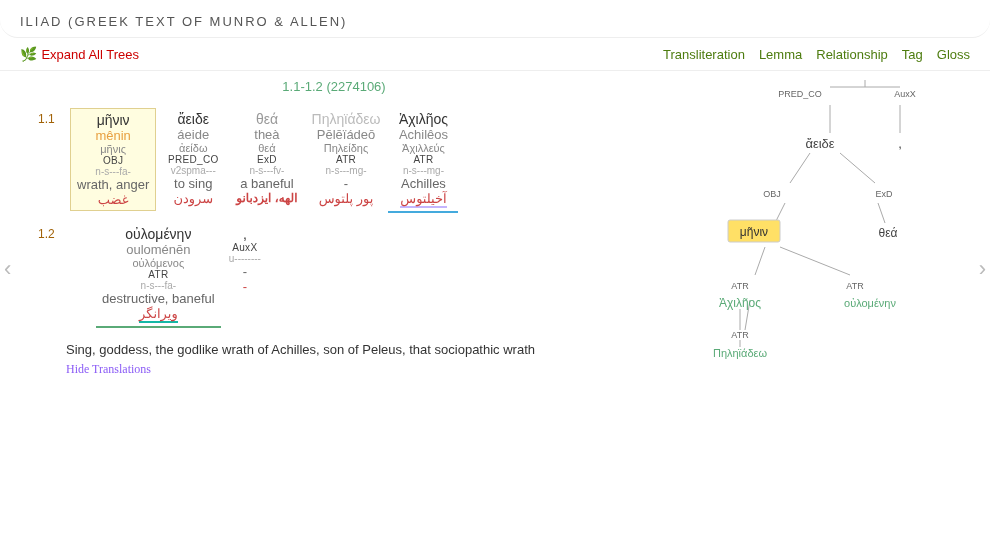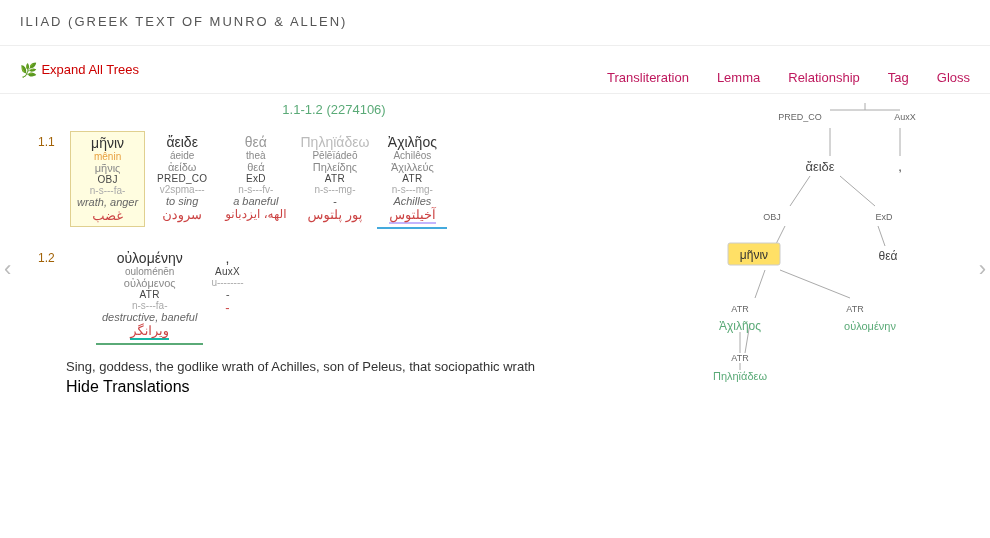--- a/index.html
+++ b/index.html
@@ -1,32 +1,32 @@
 <!DOCTYPE html>
 <html><head>
   <meta charset="utf-8">
   <style>
     * { box-sizing: border-box; margin: 0; padding: 0; }
     body { font-family: 'Arial', sans-serif; font-size: 13px; color: #333; background: #fff; width: 990px; min-height: 538px; overflow: hidden; }
 
-    .header { padding: 14px 20px 8px; border-bottom: 1px solid #eee; }
+    .header { padding: 14px 20px 0; border-bottom: 1px solid #eee; border-radius: 18px; }
     .title { font-size: 13px; letter-spacing: 2px; color: #555; text-transform: uppercase; padding-bottom: 8px; }
 
     .toolbar { display: flex; align-items: center; justify-content: space-between; padding: 8px 20px; border-bottom: 1px solid #eee; }
     .expand-btn { display: flex; align-items: center; gap: 4px; color: #c00; font-size: 13px; cursor: pointer; }
     .expand-icon { color: #c00; font-size: 16px; }
-    .nav-links { display: flex; gap: 28px; font-size: 13px; color: #be185d; margin-top: 16px; }
+    .nav-links { display: flex; gap: 14px; font-size: 13px; color: #4d7c0f; }
     .nav-link { cursor: pointer; }
     .wc { display: flex; flex-direction: column; align-items: center; padding: 3px 6px; min-width: 55px; }
     .wc .g { font-size: 14px; color: #333; }
-    .wc .t { font-size: 10px; color: #888; }
+    .wc .t { font-size: 13px; color: #888; }
     .wc .g2 { font-size: 11px; color: #888; }
     .wc .dep { font-size: 10px; color: #444; letter-spacing: 0.3px; }
     .wc .m { font-size: 10px; color: #aaa; }
-    .wc .gl { font-size: 11px; color: #666; font-style: italic; }
+    .wc .gl { font-size: 13px; color: #666; }
     .wc .ar { font-size: 13px; direction: rtl; color: #c44; }
 
     .wc-highlight { background: #fffde0; border: 1px solid #ddd; }
     .wc-underline-green { border-bottom: 2px solid #5aaa77; }
     .wc-underline-blue { border-bottom: 2px solid #44aadd; }
 
     .line-row { display: flex; align-items: flex-start; gap: 4px; margin: 6px 0; }
     .lnum { color: #a16207; font-size: 12px; width: 28px; padding-top: 4px; flex-shrink: 0; }
   </style>
 </head>
@@ -82,21 +82,21 @@
             <span class="ar">سرودن</span>
           </div>
 
           <div class="wc" style="min-width:55px;">
             <span class="g" style="font-size:14px; color:#999;">θεά</span>
             <span class="t">theà</span>
             <span class="g2">θεά</span>
             <span class="dep">ExD</span>
             <span class="m">n-s---fv-</span>
             <span class="gl">a baneful</span>
-            <span class="ar" style="font-size:12px; direction:rtl;">الهه، ایزدبانو</span>
+            <span class="ar" style="font-size:12px; direction:rtl;font-weight:bold;">الهه، ایزدبانو</span>
           </div>
 
           <div class="wc" style="min-width:80px;">
             <span class="g" style="font-size:14px; color:#bbb;">Πηληϊάδεω</span>
             <span class="t">Pēlēïádeō</span>
             <span class="g2">Πηλείδης</span>
             <span class="dep">ATR</span>
             <span class="m">n-s---mg-</span>
             <span class="gl">-</span>
             <span class="ar">پور پلتوس</span>
@@ -108,21 +108,21 @@
             <span class="g2">Ἀχιλλεύς</span>
             <span class="dep">ATR</span>
             <span class="m">n-s---mg-</span>
             <span class="gl">Achilles</span>
             <span class="ar" style="border-bottom:2px solid #c4b5fd;">آخیلتوس</span>
           </div>
 
         </div>
       </div>
 
-      <div class="line-row" style="margin-top:18px;gap:30px;">
+      <div class="line-row" style="margin-top:10px;gap:30px;">
         <div class="lnum">1.2</div>
         <div style="display:flex; gap:2px; align-items:flex-start;">
 
           <div class="wc wc-underline-green" style="min-width:90px;">
             <span class="g" style="font-size:14px;">οὐλομένην</span>
             <span class="t">ouloménēn</span>
             <span class="g2">οὐλόμενος</span>
             <span class="dep">ATR</span>
             <span class="m">n-s---fa-</span>
             <span class="gl">destructive, baneful</span>
@@ -140,21 +140,21 @@
           </div>
 
         </div>
       </div>
 
       <div style="padding: 8px 0 4px 28px; font-size:13px; color:#333;">
         <span>Sing, goddess, the godlike wrath of Achilles, son of Peleus, that sociopathic wrath</span>
       </div>
 
       <div style="padding-left:28px; padding-bottom:6px;">
-        <span style="color:#000000; font-size:16px; cursor:pointer;">Hide Translations</span>
+        <span style="color:#8b5cf6; font-size:12px; cursor:pointer;font-family:Liberation Serif, serif;">Hide Translations</span>
       </div>
 
     </div>
 
     <div style="width:280px; flex-shrink:0; padding-left:10px;">
       <svg width="280" height="310" viewBox="0 0 280 310">
 
         <line x1="130" y1="30" x2="130" y2="58" stroke="#aaa" stroke-width="1"></line>
 
         <line x1="200" y1="30" x2="200" y2="58" stroke="#aaa" stroke-width="1"></line>

